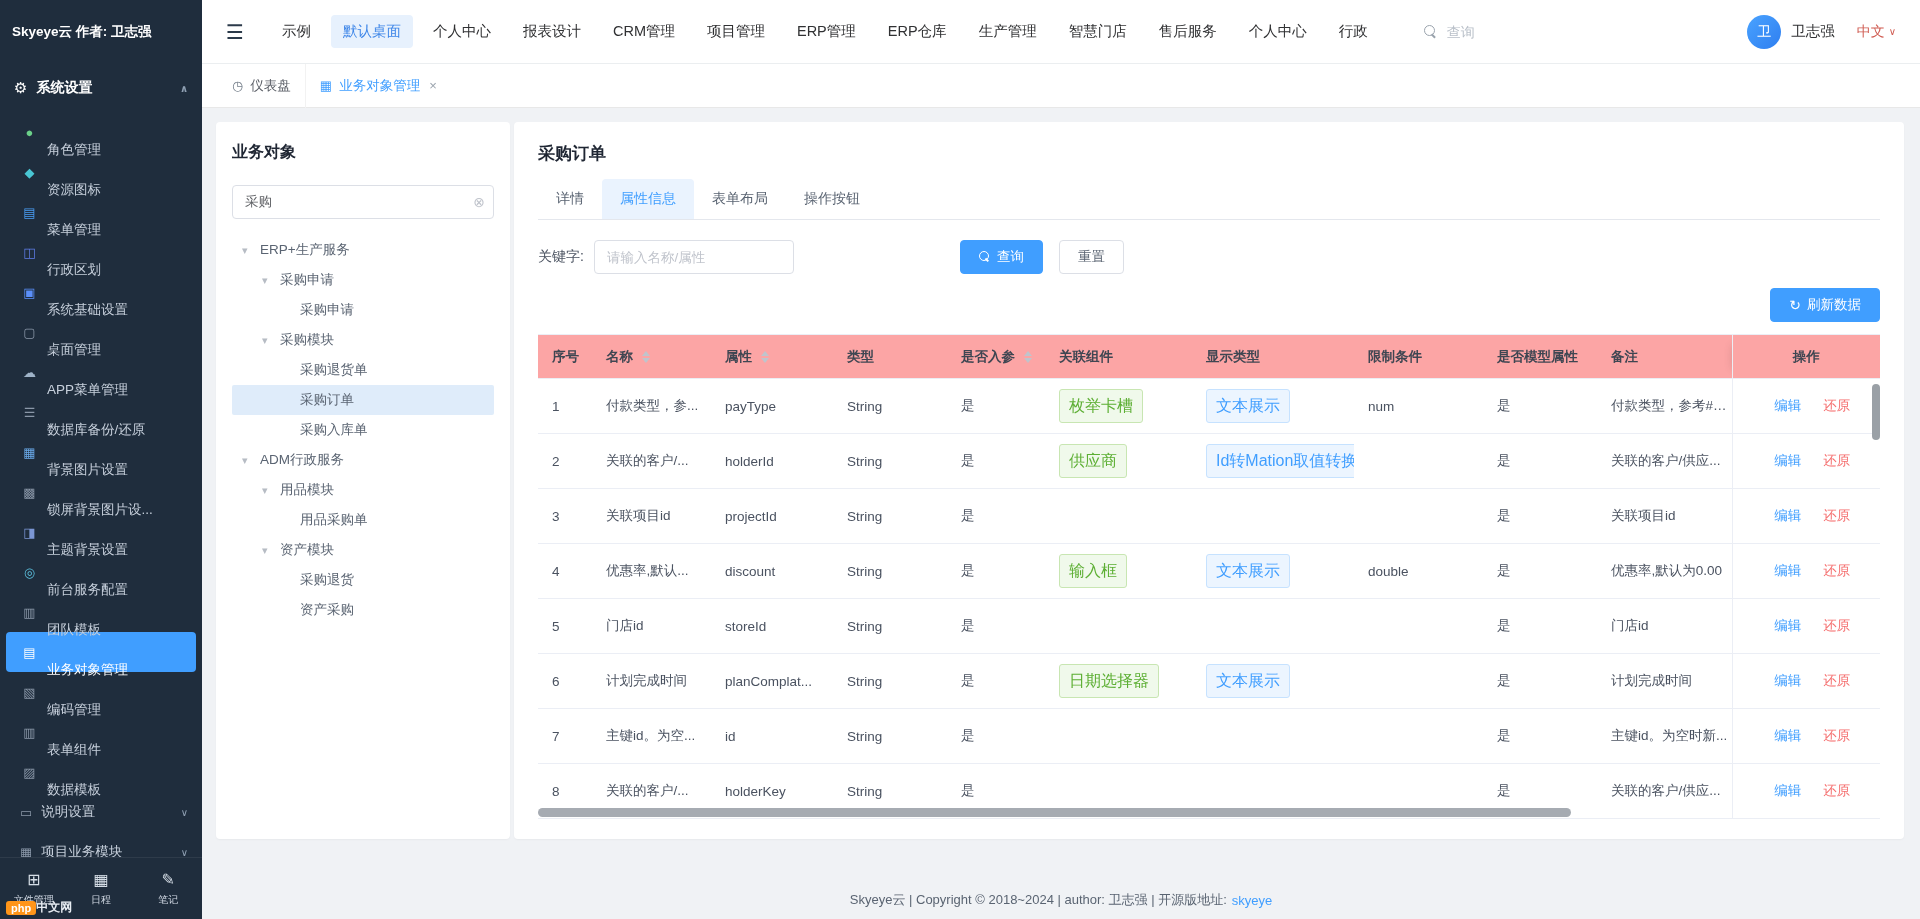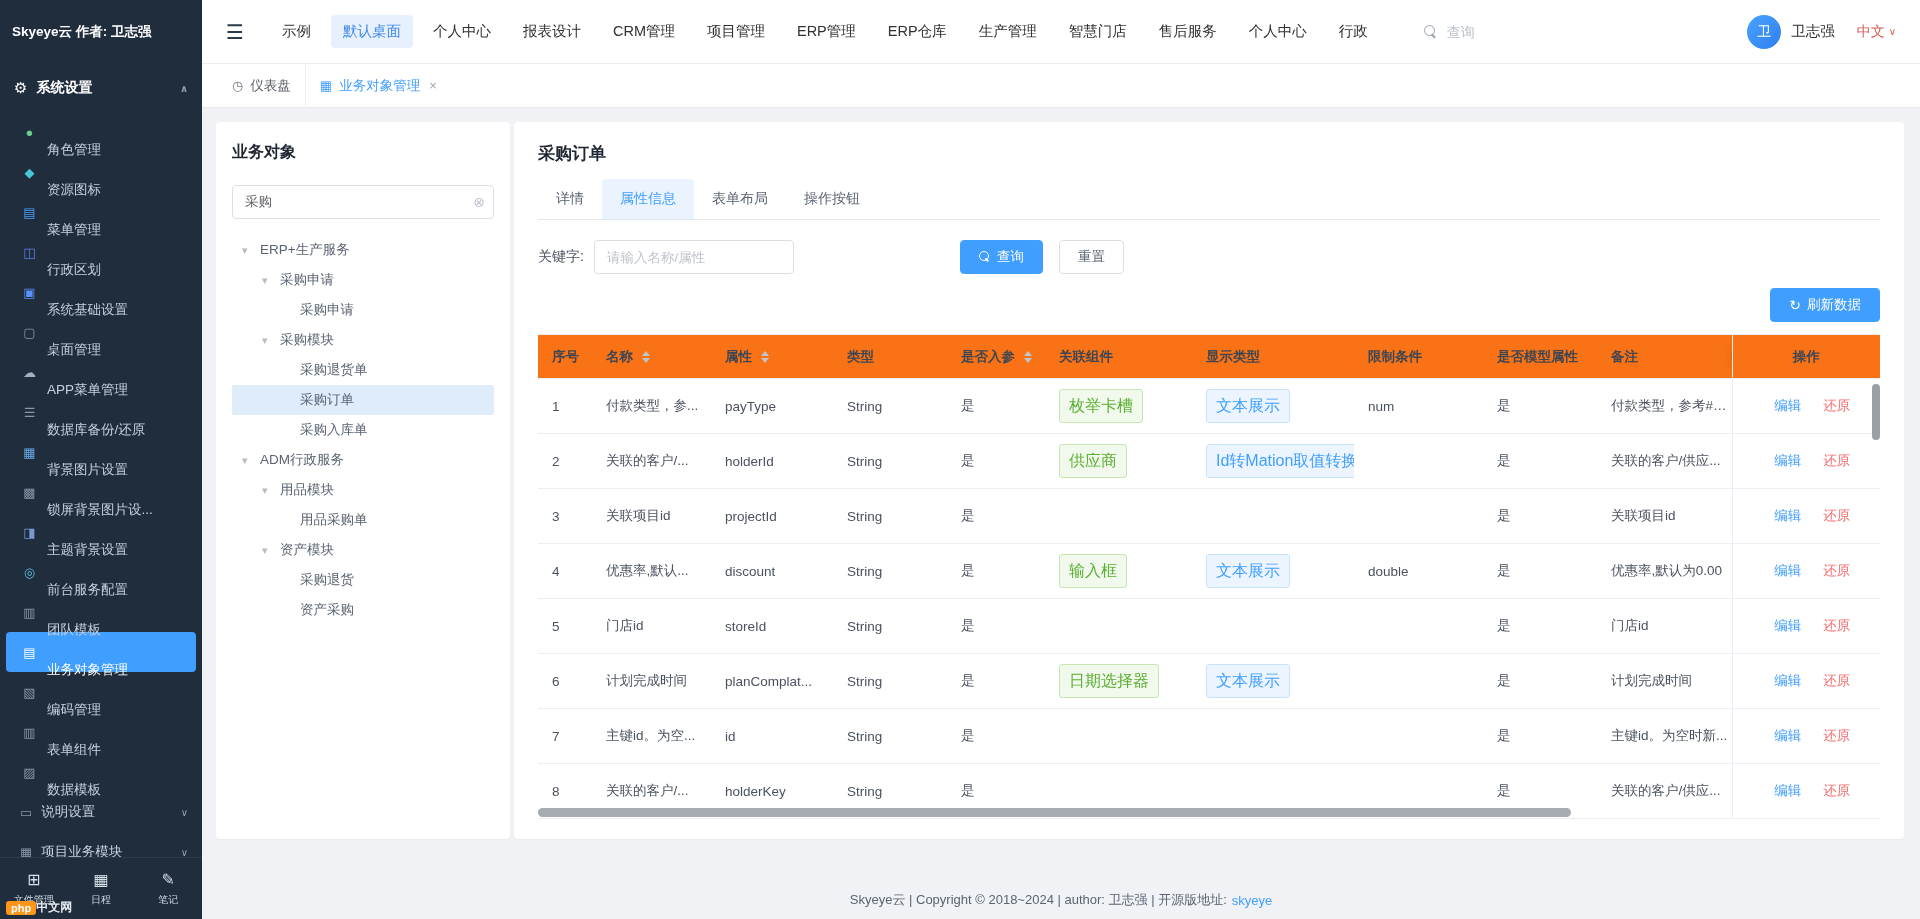--- a/index.html
+++ b/index.html
@@ -100,21 +100,21 @@
   .btn .mag::before { width:8px; height:8px; }
   .btn .mag::after { width:4px; left:6px; top:8px; }
   .btn-search { margin-left:166px; }
   .btn-reset { margin-left:16px; }
   .refresh-row { margin-top:14px; display:flex; justify-content:flex-end; }
   .refresh-ico { font-size:14px; }
 
   
   .table-zone { margin-top:12px; position:relative; flex:1; min-height:0; overflow:hidden; }
   table { width:100%; border-collapse:collapse; table-layout:fixed; }
-  thead th { height:44px; border-top:1px solid #ebeef5; border-bottom:1px solid #ebeef5; background:#f97316;
+  thead th { height:44px; border-top:1px solid #ebeef5; border-bottom:1px solid #ebeef5; background:#fca5a5;
              font-size:13.5px; font-weight:700; color:#3f4652; text-align:left; padding-left:14px; white-space:nowrap; }
   thead th:last-child { text-align:center; padding-left:0; }
   tbody td { height:55px; border-bottom:1px solid #ebeef5; font-size:13.5px; color:#4a5260; padding-left:14px;
              white-space:nowrap; overflow:hidden; text-overflow:ellipsis; }
   td.op-cell, th:last-child { border-left:1px solid #ebeef5; box-shadow:-10px 0 10px -10px rgba(0,0,0,.12); }
   td.op-cell { text-align:center; padding-left:12px;margin-top:16px; }
   .sort { display:inline-flex; flex-direction:column; gap:2px; margin-left:5px; vertical-align:middle; }
   .sort i { display:block; width:0; height:0; border-left:4px solid transparent; border-right:4px solid transparent; }
   .sort .up { border-bottom:5px solid #c0c4cc; }
   .sort .dn { border-top:5px solid #c0c4cc; }

